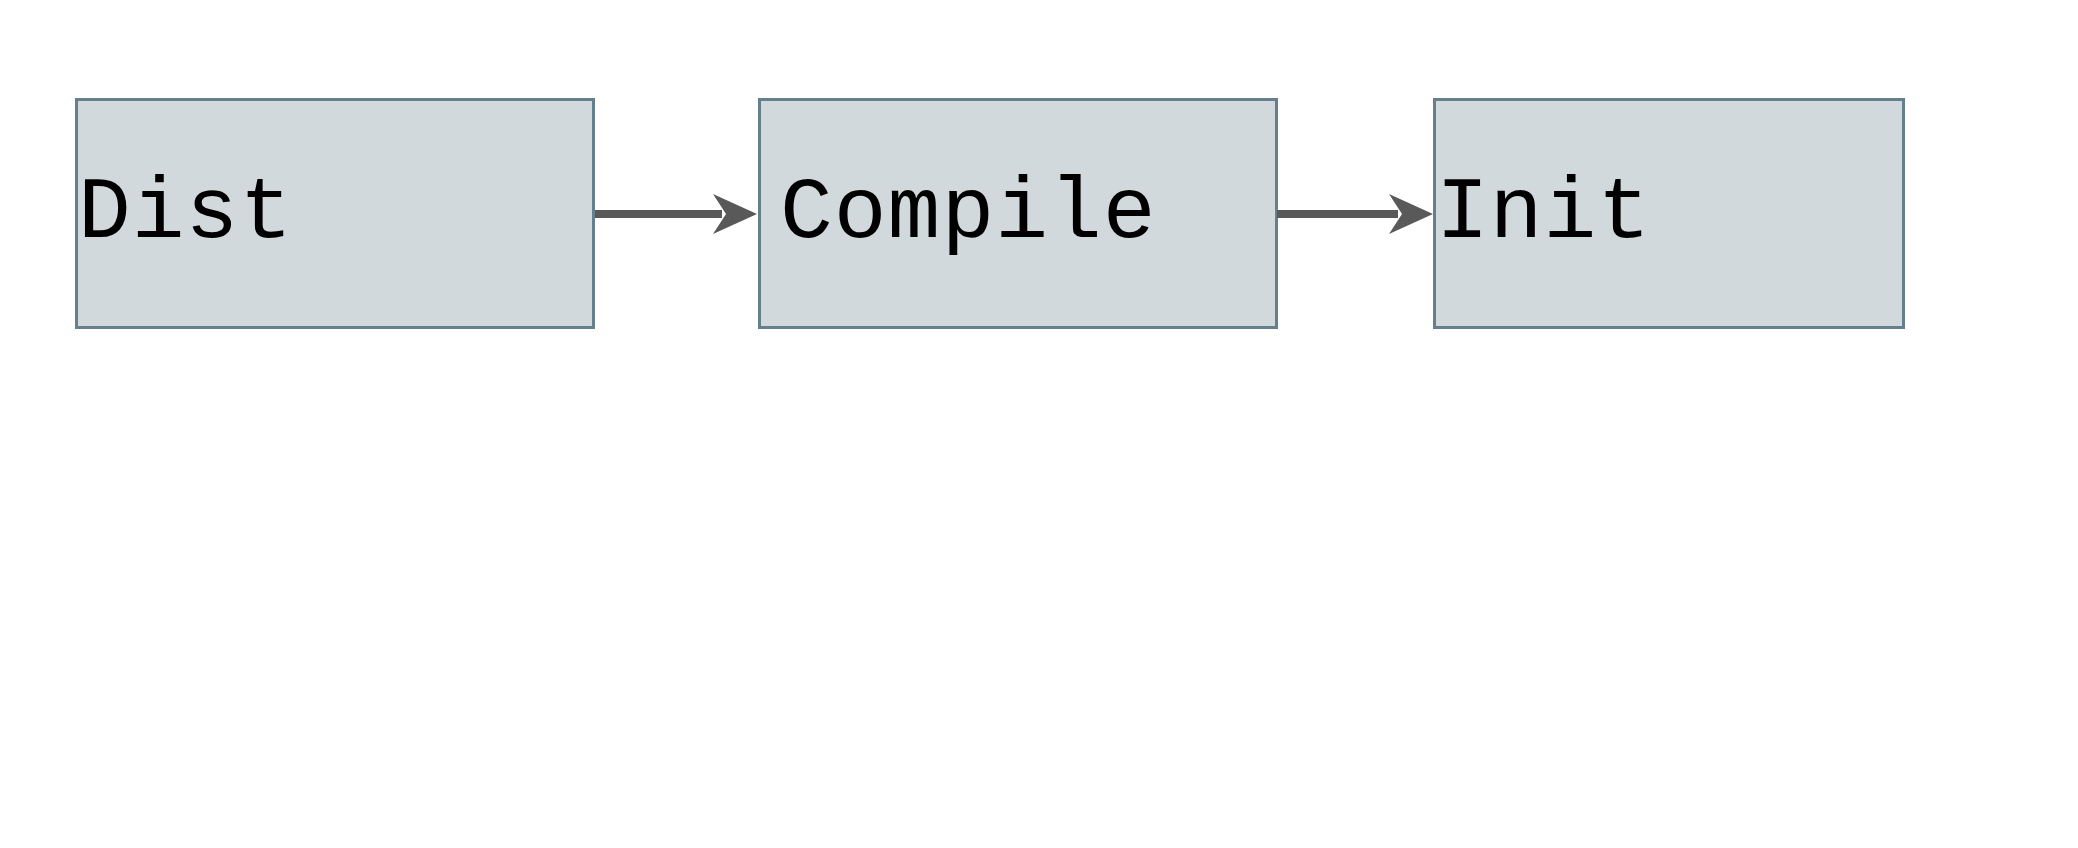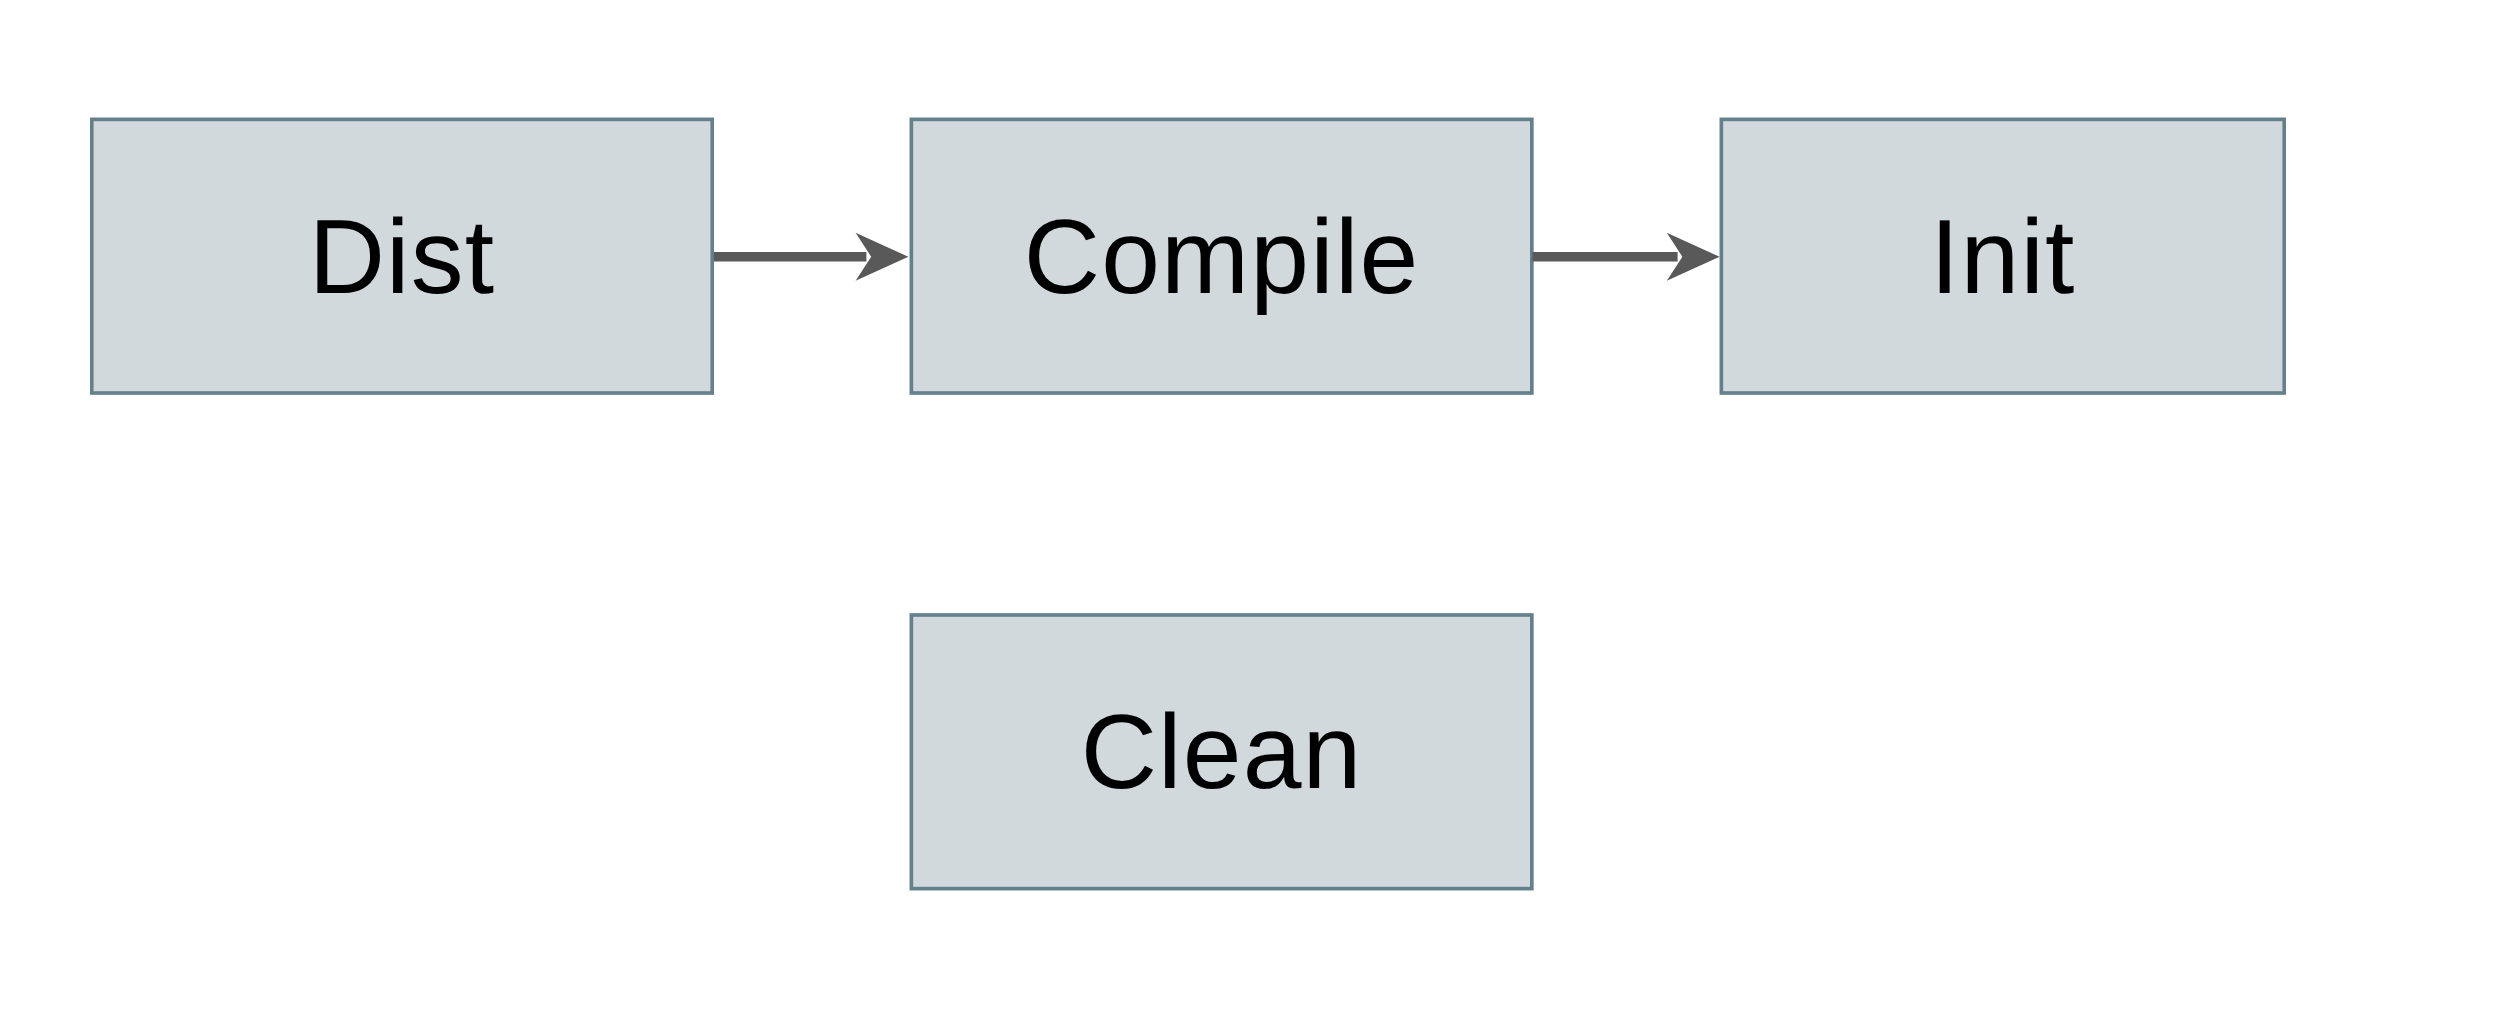--- a/index.html
+++ b/index.html
@@ -17,31 +17,31 @@
   }
   .node {
     position: absolute;
     width: 520px;
     height: 231px;
     background: #d2d9dc;
     border: 3px solid #657f8c;
     box-sizing: border-box;
     display: flex;
     align-items: center;
-    justify-content: center;
+    font-family: Liberation Mono, monospace;
   }
   .node-label {
     font-size: 88px;
     line-height: 1;
     color: #000000;
     letter-spacing: 1px;
     white-space: nowrap;
   }
   #node-dist    { left: 75px;   top: 98px;  }
-  #node-compile { left: 758px;  top: 98px;  }
+  #node-compile { left: 758px;  top: 98px; padding-left: 19px;  }
   #node-init    { left: 1433px; top: 98px;  width: 472px; }
   #node-clean   { left: 758px;  top: 511px; }
   .edge {
     position: absolute;
     overflow: visible;
   }
   #edge-dist-compile { left: 595px;  top: 184px; }
   #edge-compile-init { left: 1277px; top: 184px; }
 </style>
 </head>
@@ -54,23 +54,20 @@
   </div>
 
   <div class="node" id="node-compile">
     <span class="node-label">Compile</span>
   </div>
 
   <div class="node" id="node-init">
     <span class="node-label">Init</span>
   </div>
 
-  <div class="node" id="node-clean">
-    <span class="node-label">Clean</span>
-  </div>
 
   <svg class="edge" id="edge-dist-compile" width="162" height="60" viewBox="0 0 162 60">
     <line x1="0" y1="30" x2="127" y2="30" stroke="#595959" stroke-width="8"></line>
     <polygon points="162,30 118,10 131,30 118,50" fill="#595959"></polygon>
   </svg>
 
   <svg class="edge" id="edge-compile-init" width="156" height="60" viewBox="0 0 156 60">
     <line x1="0" y1="30" x2="121" y2="30" stroke="#595959" stroke-width="8"></line>
     <polygon points="156,30 112,10 125,30 112,50" fill="#595959"></polygon>
   </svg>

